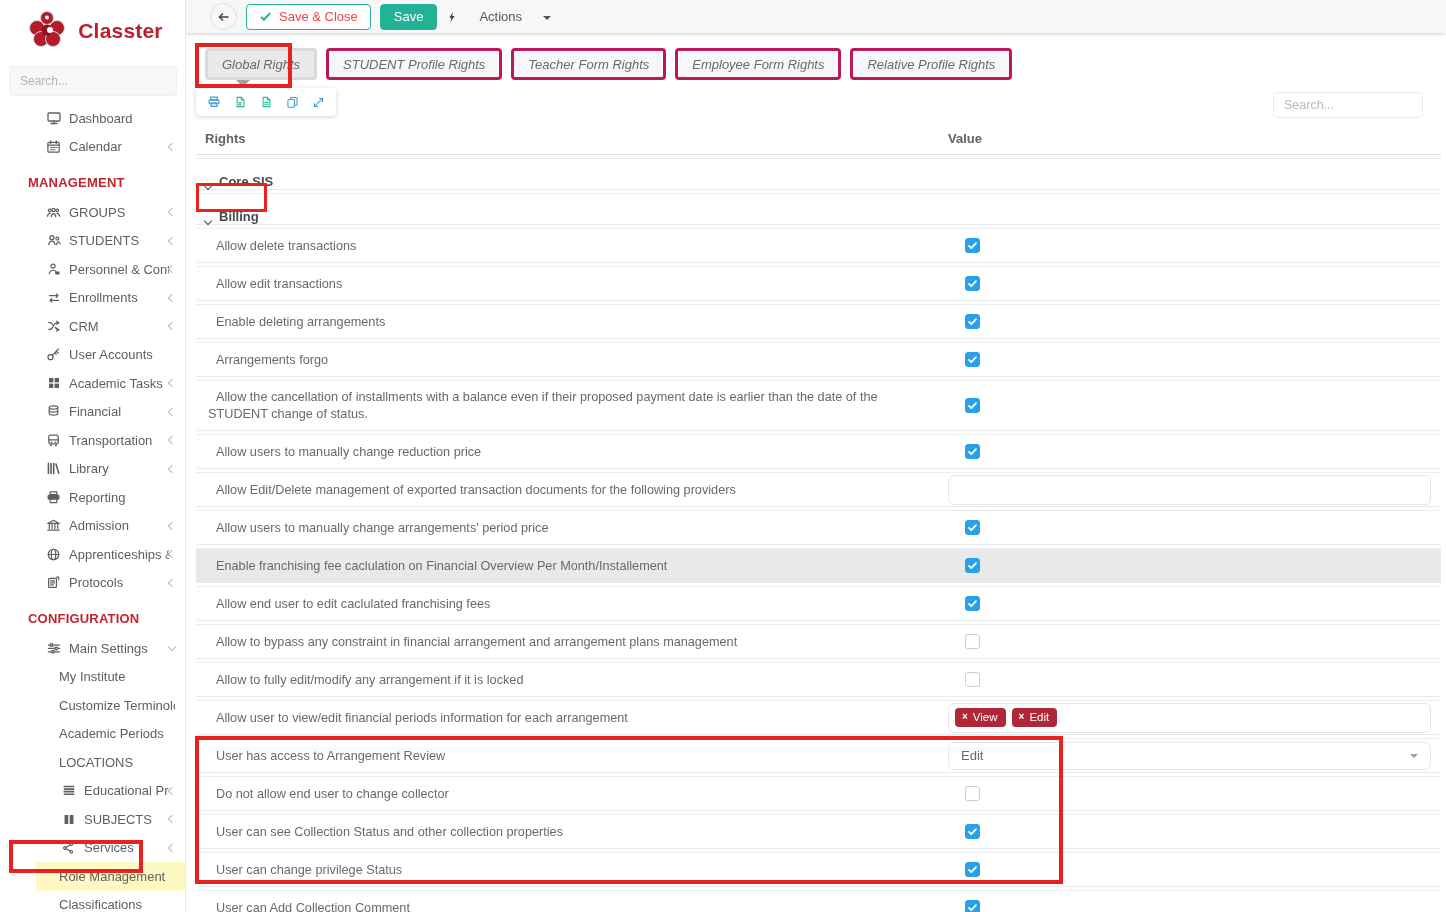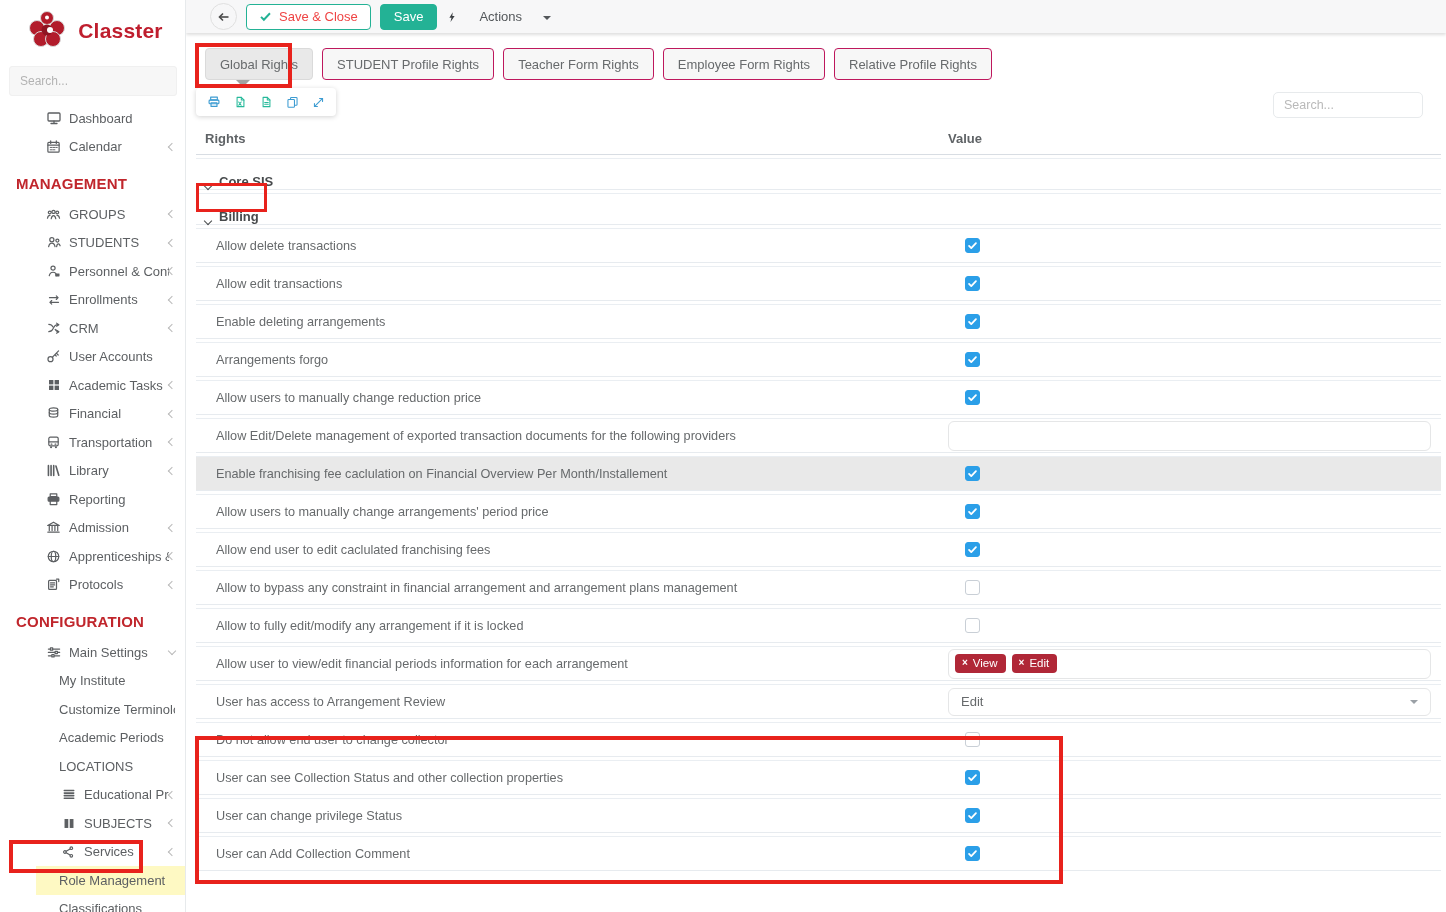--- a/index.html
+++ b/index.html
@@ -7,42 +7,42 @@
   body { font-family: "Liberation Sans", "DejaVu Sans", sans-serif; }
   .page { position:relative; width:1446px; height:912px; overflow:hidden; background:#fff; }
 
   
   .sidebar { position:absolute; left:0; top:0; width:186px; height:100%; background:#fff; border-right:1px solid #e7eaec; z-index:2; }
   .brand { display:flex; align-items:center; gap:11px; padding:9px 8px 6px 13px; cursor:pointer;justify-content:center; }
   .brand-name { color:#bf1e2e; font-size:21px; font-weight:700; letter-spacing:.2px; }
   .side-search { margin:7px 9px 3px; width:168px; height:30px; background:#f7f7f7; border:1px solid #f0f0f0; border-radius:3px; padding:0 10px; font-size:12px; color:#777; outline:none; }
   .side-search::placeholder { color:#b3b3b3; }
   .side-menu { padding-top:5px; font-size:13px; color:#5c5f62; }
-  .side-header { padding:14px 16px 8px; font-size:15px; font-weight:700; color:#c0262c; letter-spacing:.2px; }
+  .side-header { padding:14px 28px 8px; font-size:13px; font-weight:700; color:#c0262c; letter-spacing:.2px; }
   .side-item { display:flex; align-items:center; height:28.5px; padding:0 10px 0 8px; cursor:pointer;margin-left:36px; }
   .side-item.active { background:#fef9c3; }
   .s-ic { width:19px; display:flex; justify-content:center; align-items:center; margin-right:6px; color:#5c5f62; flex:none; }
   .s-ic svg { display:block; }
   .s-lb { white-space:nowrap; overflow:hidden; }
   .side-item.sub { padding-left:23px; }
   .chev { margin-left:auto; width:6px; height:6px; flex:none; }
   .chev.left  { border-left:1.5px solid #b9b9b9; border-bottom:1.5px solid #b9b9b9; transform:rotate(45deg); }
   .chev.down  { border-right:1.5px solid #b9b9b9; border-bottom:1.5px solid #b9b9b9; transform:rotate(45deg); margin-top:-3px; }
 
   
   .main { position:absolute; left:186px; top:0; width:1260px; height:100%; background:#fff; }
   .topbar { height:33px; background:#f7f7f8; display:flex; align-items:center; gap:9px; padding-left:24px; box-shadow:0 2px 3px rgba(0,0,0,.13); position:relative; z-index:1; }
   .back-btn { width:27px; height:27px; border-radius:50%; border:1px solid #e0e0e0; background:#f7f7f8; display:flex; align-items:center; justify-content:center; cursor:pointer; }
   .btn-outline { height:26px; border:1px solid #23b295; color:#ef4444; background:#fff; border-radius:4px; font-size:13px; display:flex; gap:7px; align-items:center; padding:0 12px; cursor:pointer; font-family:inherit; }
   .btn-solid { height:26px; background:#23b295; border:1px solid #23b295; color:#fff; border-radius:4px; padding:0 13px; font-size:13px; cursor:pointer; font-family:inherit; }
   .actions-btn { display:flex; align-items:center; gap:21px; background:none; border:none; color:#53575a; font-size:13px; cursor:pointer; font-family:inherit; }
   .caret-down { width:0; height:0; border-left:4px solid transparent; border-right:4px solid transparent; border-top:4px solid #53575a; margin-top:2px; }
 
   .tabs { display:flex; gap:9px; padding:15px 0 0 19px; }
-  .tab { height:32px; padding:0 14px; background:#f7f7f7; border:1px solid #be185d; border-radius:4px; font-size:13px; color:#676a6c; cursor:pointer; font-family:inherit; white-space:nowrap; }
+  .tab { height:32px; padding:0 14px; background:#f7f7f7; border:3px solid #be185d; border-radius:4px; font-size:13px; color:#676a6c; cursor:pointer; font-family:inherit; white-space:nowrap;font-style:italic; }
   .tab.active { background:#e9e9e9; border-color:#dadada; }
   .tab-pointer { position:absolute; left:236px; top:80px; width:0; height:0; border-left:7px solid transparent; border-right:7px solid transparent; border-top:7px solid #a2a2a2; z-index:3; }
 
   .grid-head { display:flex; align-items:flex-start; justify-content:space-between; padding:8px 23px 0 10px; height:40px; }
   .grid-tools { background:#fff; border-radius:4px; box-shadow:0 1px 5px rgba(0,0,0,.18); padding:7px 11px; display:flex; gap:13px; align-items:center; }
   .gt-ic { display:flex; cursor:pointer; }
   .grid-search { width:150px; height:26px; border:1px solid #e7eaec; border-radius:5px; padding:0 10px; font-size:12.5px; color:#777; outline:none; margin-top:4px; }
   .grid-search::placeholder { color:#b9b9b9; }
 
   .thead { display:flex; margin:2px 5px 1px 10px; padding:9px 0 8px 9px; font-weight:700; font-size:13px; color:#5f6366; border-bottom:1px solid #d8dde3; }
@@ -462,47 +462,57 @@
           <div class="r-label">Arrangements forgo</div>
           <div class="r-value">
             <span class="cb on">
               <svg width="11" height="11" viewBox="0 0 16 16" fill="none" stroke="#fff" stroke-width="2.6" stroke-linecap="round" stroke-linejoin="round">
                 <path d="M3 8.5l3.2 3.2L13 4.5"></path>
               </svg>
             </span>
           </div>
         </div>
         <div class="row">
+          <div class="r-label">Allow the cancellation of installments with a balance even if their proposed payment date is earlier than the date of the STUDENT change of status.</div>
+          <div class="r-value">
+            <span class="cb on">
+              <svg width="11" height="11" viewBox="0 0 16 16" fill="none" stroke="#fff" stroke-width="2.6" stroke-linecap="round" stroke-linejoin="round">
+                <path d="M3 8.5l3.2 3.2L13 4.5"></path>
+              </svg>
+            </span>
+          </div>
+        </div>
+        <div class="row">
           <div class="r-label">Allow users to manually change reduction price</div>
           <div class="r-value">
             <span class="cb on">
               <svg width="11" height="11" viewBox="0 0 16 16" fill="none" stroke="#fff" stroke-width="2.6" stroke-linecap="round" stroke-linejoin="round">
                 <path d="M3 8.5l3.2 3.2L13 4.5"></path>
               </svg>
             </span>
           </div>
         </div>
         <div class="row">
           <div class="r-label">Allow Edit/Delete management of exported transaction documents for the following providers</div>
           <div class="r-value">
             <input class="txt" style="">
+          </div>
+        </div>
+        <div class="row">
+          <div class="r-label">Allow users to manually change arrangements' period price</div>
+          <div class="r-value">
+            <span class="cb on">
+              <svg width="11" height="11" viewBox="0 0 16 16" fill="none" stroke="#fff" stroke-width="2.6" stroke-linecap="round" stroke-linejoin="round">
+                <path d="M3 8.5l3.2 3.2L13 4.5"></path>
+              </svg>
+            </span>
           </div>
         </div>
         <div class="row hl">
           <div class="r-label">Enable franchising fee caclulation on Financial Overview Per Month/Installement</div>
-          <div class="r-value">
-            <span class="cb on">
-              <svg width="11" height="11" viewBox="0 0 16 16" fill="none" stroke="#fff" stroke-width="2.6" stroke-linecap="round" stroke-linejoin="round">
-                <path d="M3 8.5l3.2 3.2L13 4.5"></path>
-              </svg>
-            </span>
-          </div>
-        </div>
-        <div class="row">
-          <div class="r-label">Allow users to manually change arrangements' period price</div>
           <div class="r-value">
             <span class="cb on">
               <svg width="11" height="11" viewBox="0 0 16 16" fill="none" stroke="#fff" stroke-width="2.6" stroke-linecap="round" stroke-linejoin="round">
                 <path d="M3 8.5l3.2 3.2L13 4.5"></path>
               </svg>
             </span>
           </div>
         </div>
         <div class="row">
           <div class="r-label">Allow end user to edit caclulated franchising fees</div>

